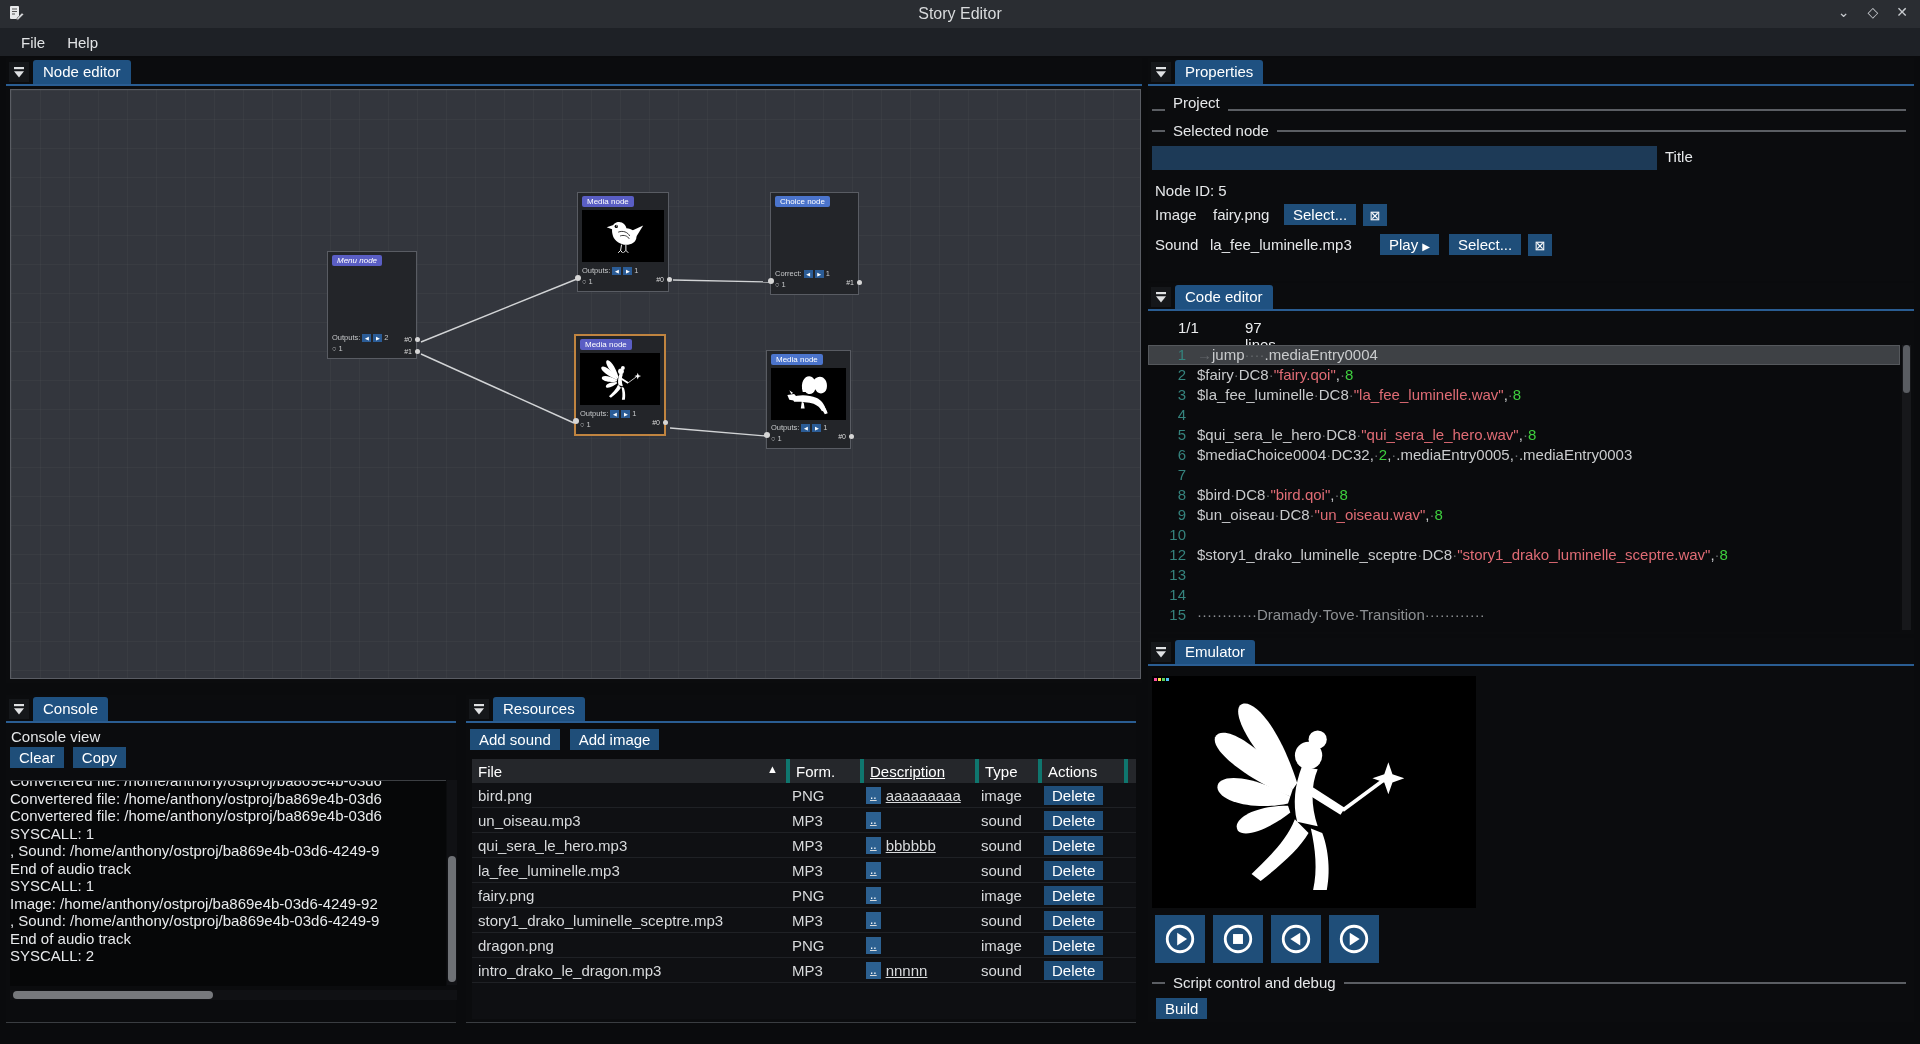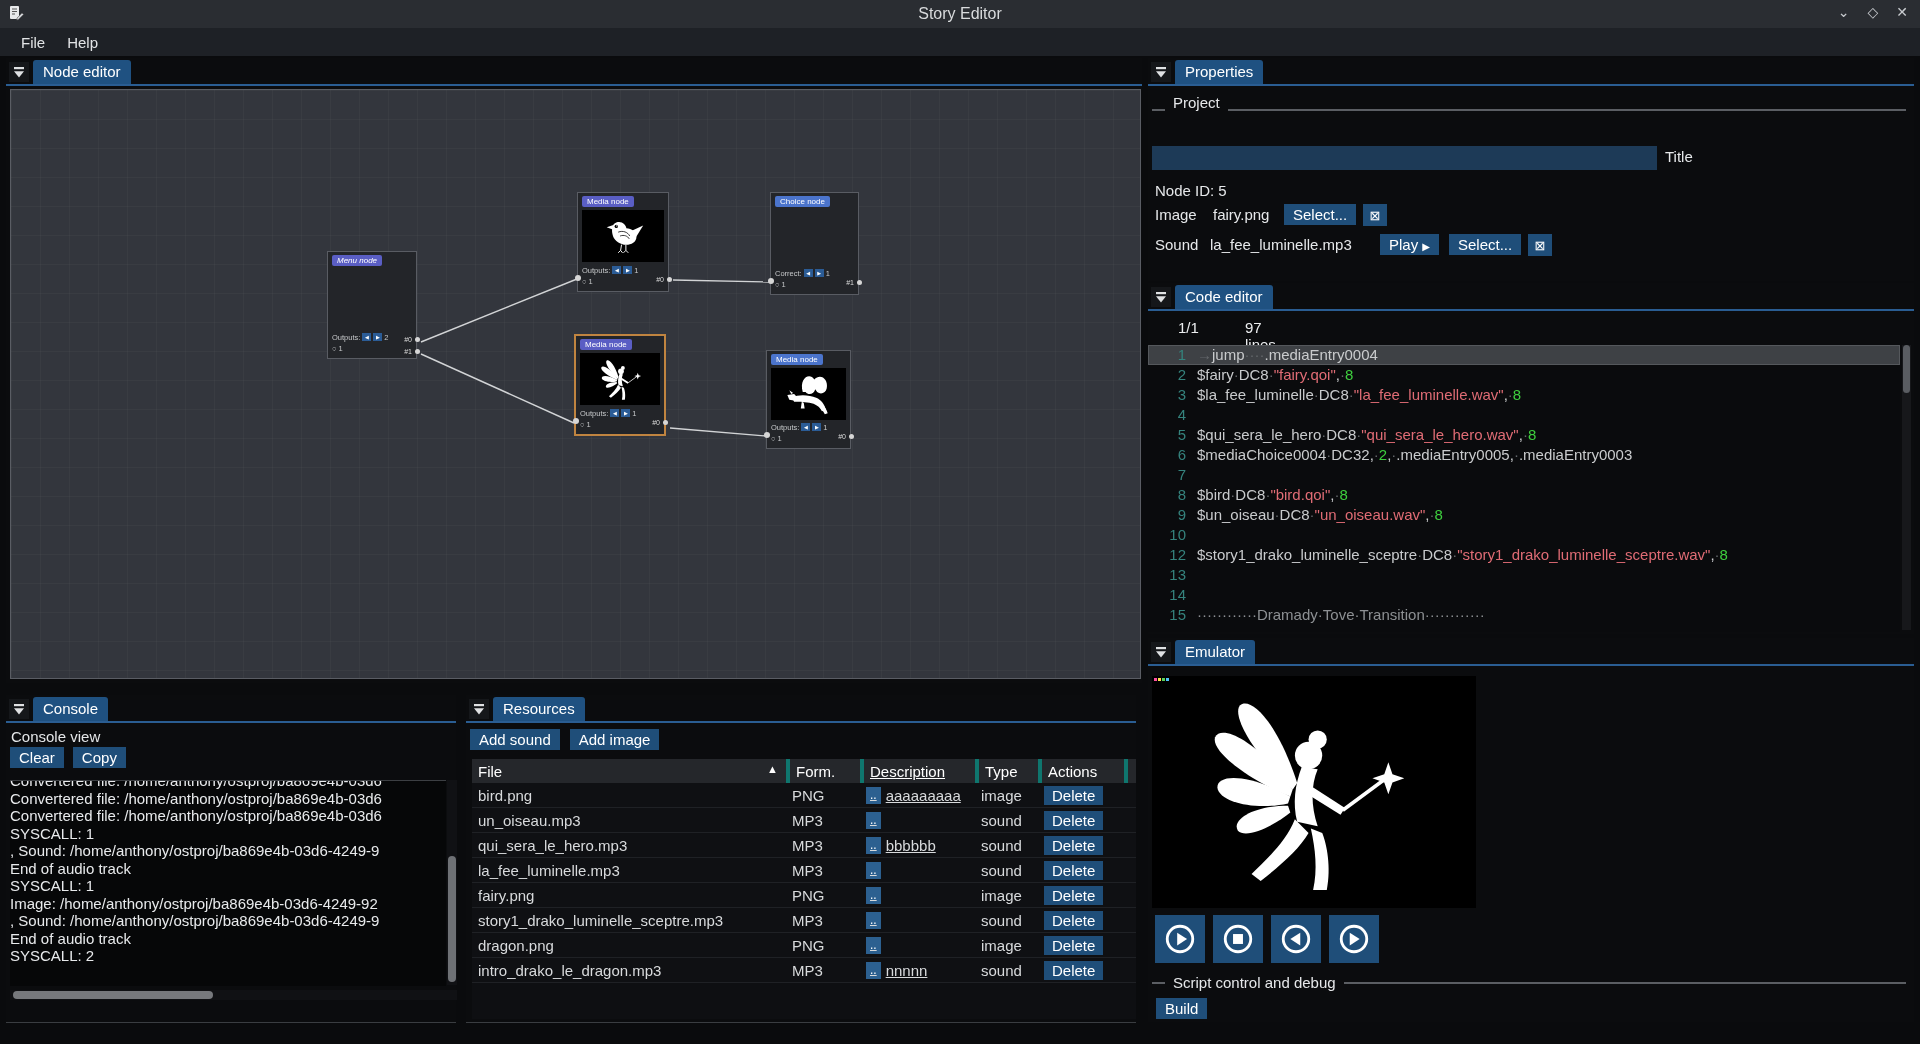--- a/index.html
+++ b/index.html
@@ -28,21 +28,21 @@
   #p-node{left:6px;top:58px;width:1136px;height:625px;}
   .canvas{position:absolute;left:4px;top:31px;width:1129px;height:588px;background:#33363d;border:1px solid #5a5d64;
      background-image:linear-gradient(rgba(255,255,255,.028) 1px,transparent 1px),linear-gradient(90deg,rgba(255,255,255,.028) 1px,transparent 1px);
      background-size:29px 29px;}
   .edges{position:absolute;left:0;top:0;width:100%;height:100%;}
   .edge{stroke:#d2d4d6;stroke-width:1.4;}
   .node{position:absolute;background:#232529;border:1px solid #595c63;border-radius:0;box-sizing:border-box;}
   .node.selected{border:2px solid #c08440;}
   .badge{position:absolute;left:4px;top:3px;font-size:8px;padding:1px 5px;border-radius:2px;color:#fff;white-space:nowrap;}
   .nimg{position:absolute;left:4px;top:17px;right:4px;height:52px;background:#000;display:flex;align-items:center;justify-content:center;}
-  .nfoot{position:absolute;left:4px;bottom:16px;font-size:7.5px;color:#c6c8ca;display:flex;align-items:flex-start;gap:2px;white-space:nowrap;}
+  .nfoot{position:absolute;left:4px;bottom:16px;font-size:7.5px;color:#c6c8ca;display:flex;align-items:center;gap:2px;white-space:nowrap;}
   .nfoot2{position:absolute;left:4px;bottom:5px;font-size:7.5px;color:#c6c8ca;}
   .spin{width:9px;height:8px;background:#2b5c96;color:#fff;font-size:5px;display:inline-flex;align-items:center;justify-content:center;}
   .port{position:absolute;right:4px;font-size:7px;color:#dcdcdc;}
   .port::after{content:"";position:absolute;right:-8px;top:1px;width:5px;height:5px;border-radius:50%;background:#d6d6d6;}
   .inport{position:absolute;left:-3px;bottom:10px;width:6px;height:6px;border-radius:50%;background:#d6d6d6;}
 
   
   #p-console{left:6px;top:695px;width:450px;height:327px;border-bottom:1px solid #3a3d41;}
   .cview-label{position:absolute;left:5px;top:33px;color:#e4e6e8;}
   .cbtns{position:absolute;left:4px;top:52px;display:flex;gap:9px;}
@@ -428,20 +428,25 @@
             <use href="#sym-collapse"></use>
           </svg>
         </button>
       <span class="tab">Properties</span>
     </div>
     <div class="grp" style="position:absolute;left:4px;right:8px;top:36px;align-items:flex-end;">
       <span class="dash"></span>
         <span>Project</span>
         <span class="rule"></span>
     </div>
+    <div class="grp" style="position:absolute;left:4px;right:8px;top:64px;">
+      <span class="dash"></span>
+        <span>Selected node</span>
+        <span class="rule"></span>
+    </div>
     <div class="prow" style="top:88px;">
       <input class="pinput" value="" style="">
       <span class="plabel" style="left:517px;">Title</span>
     </div>
     <div class="prow" style="top:122px;text-decoration:underline;">
       <span class="plabel" style="left:7px;">Node ID: 5</span>
     </div>
     <div class="prow" style="top:146px;">
       <span class="plabel" style="left:7px;">Image</span>
       <span class="plabel" style="left:65px;">fairy.png</span>

